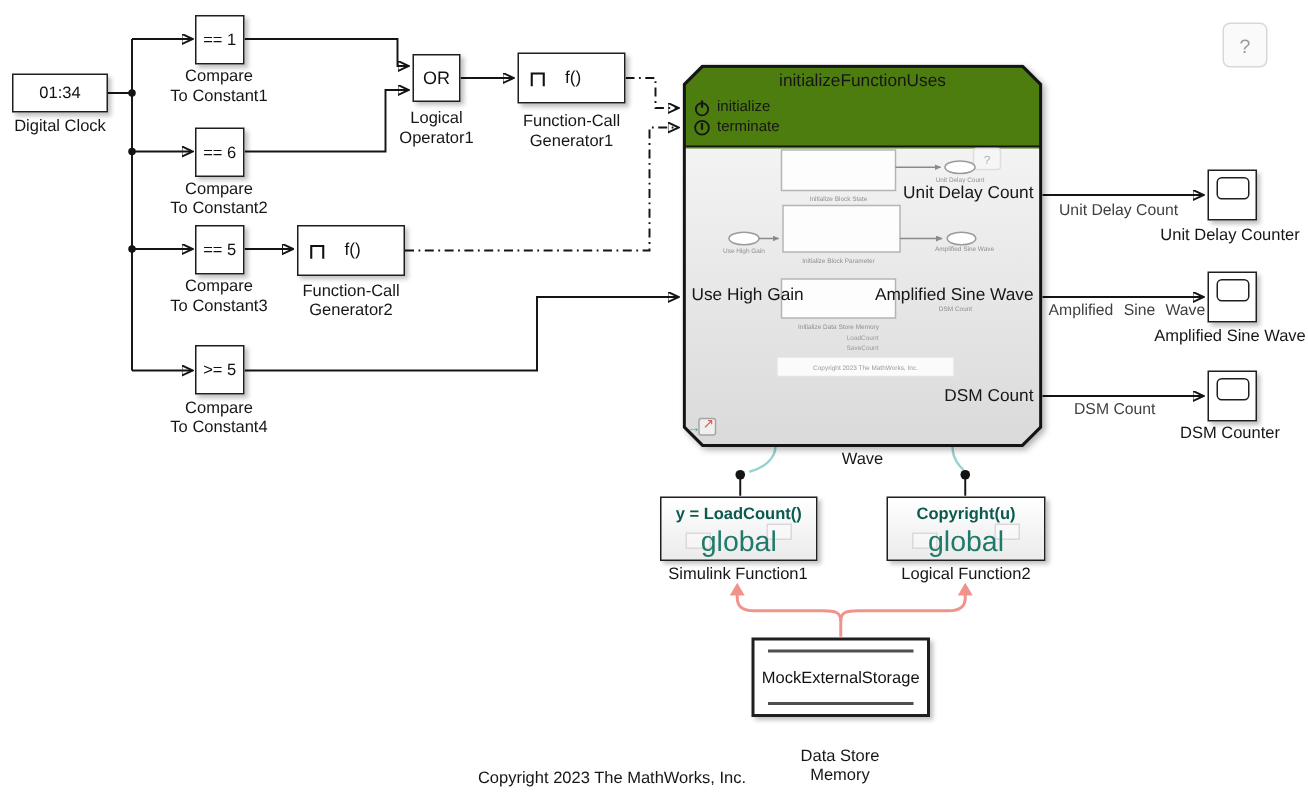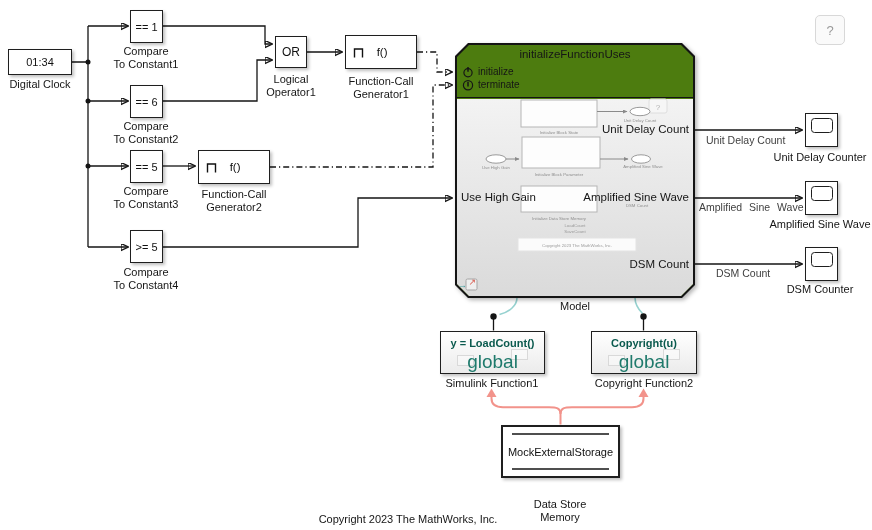--- a/index.html
+++ b/index.html
@@ -202,21 +202,21 @@
         <text x="1" y="243" font-size="9" fill="#3f9f9f">→</text>
         <text x="11.5" y="240" font-size="9" fill="#d85c50">↗</text>
       </svg>
 
       <div class="mlabel" style="left:4px;top:146px;">Use High Gain</div>
       <div class="mlabel" style="right:4px;top:78px;">Unit Delay Count</div>
       <div class="mlabel" style="right:4px;top:146px;">Amplified Sine Wave</div>
       <div class="mlabel" style="right:4px;top:213px;">DSM Count</div>
     </div>
   </div>
-  <div class="lbl" style="left:545px;top:300px;width:60px;">Model</div>
+  <div class="lbl" style="left:545px;top:300px;width:60px;">Wave</div>
 
   <div class="blk scope" style="left:805px;top:113px;width:33px;height:34px;">
     <div class="screen"></div>
   </div>
   <div class="lbl" style="left:765px;top:151px;width:110px;">Unit Delay Counter</div>
 
   <div class="blk scope" style="left:805px;top:181px;width:33px;height:34px;">
     <div class="screen"></div>
   </div>
   <div class="lbl" style="left:765px;top:218px;width:110px;">Amplified Sine Wave</div>
@@ -237,21 +237,21 @@
     <div class="sf-g">global</div>
   </div>
   <div class="lbl" style="left:437px;top:377px;width:110px;">Simulink Function1</div>
 
   <div class="blk sf" style="left:591px;top:331px;width:106px;height:43px;">
     <div class="ghost" style="left:16px;top:23px;width:15px;height:9px;"></div>
     <div class="ghost" style="left:71px;top:17px;width:15px;height:9px;"></div>
     <div class="sf-h">Copyright(u)</div>
     <div class="sf-g">global</div>
   </div>
-  <div class="lbl" style="left:589px;top:377px;width:110px;">Copyright Function2</div>
+  <div class="lbl" style="left:589px;top:377px;width:110px;">Logical Function2</div>
 
   <div class="blk" style="left:501px;top:425px;width:119px;height:53px;border-width:2px;">
     <div class="dsm-line" style="top:6px;"></div>
     <div class="dsm-line" style="bottom:6px;"></div>
     <span>MockExternalStorage</span>
   </div>
   <div class="lbl" style="left:515px;top:482px;width:90px;margin-top:16px;">Data Store
 Memory</div>
 
   <div class="lbl" style="left:258px;top:513px;width:300px;">Copyright 2023 The MathWorks, Inc.</div>

